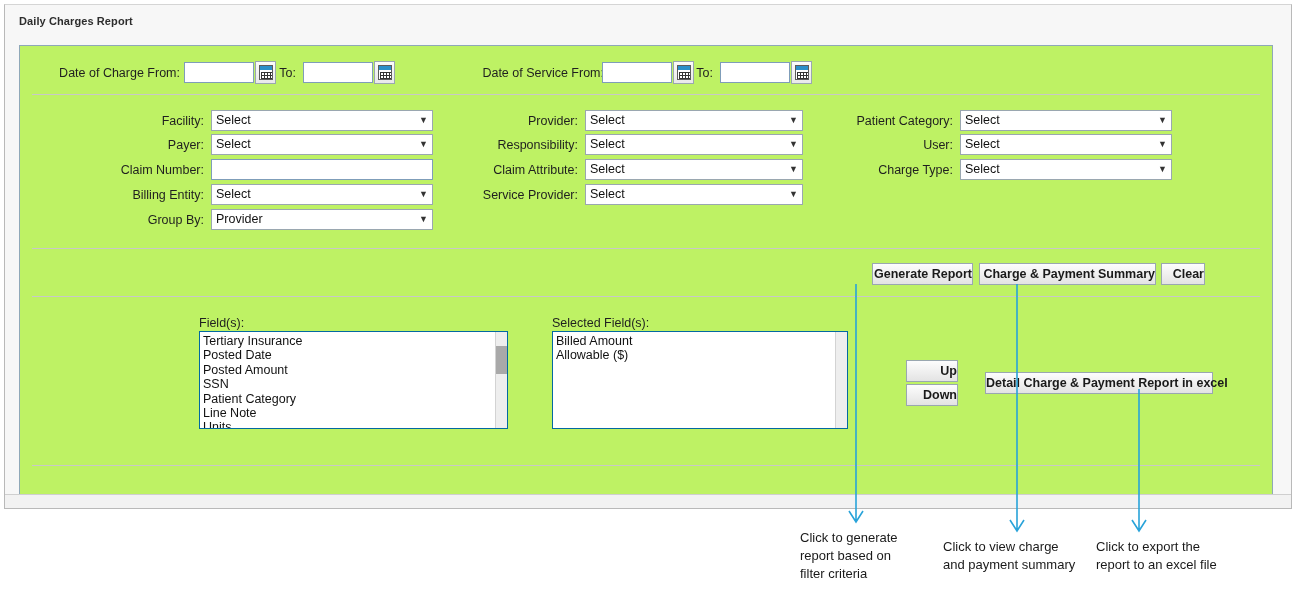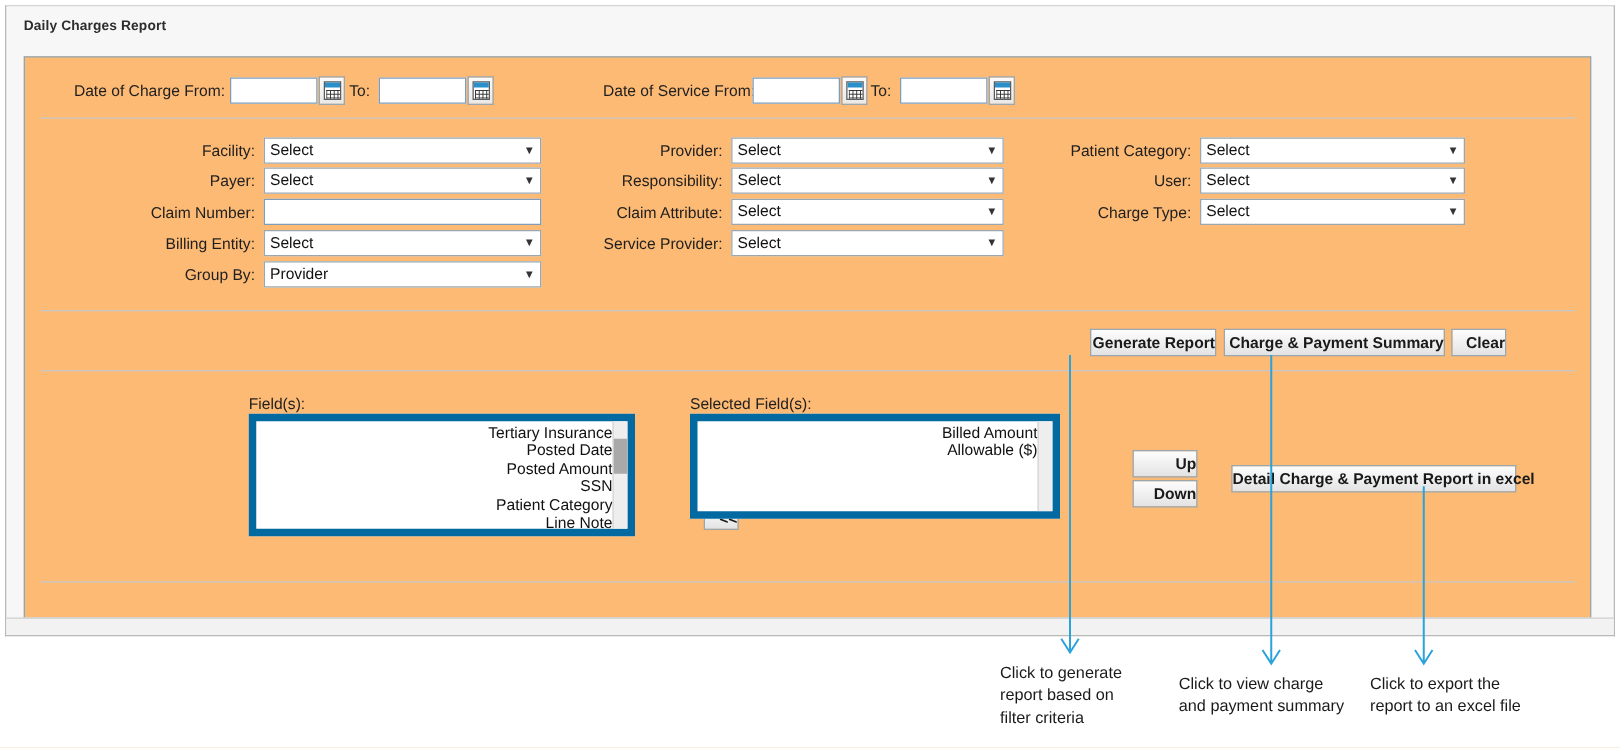--- a/index.html
+++ b/index.html
@@ -26,21 +26,21 @@
     font-weight: bold;
     color: #2d2d2d;
     letter-spacing: .1px;
   }
 
   
   .panel {
     position: absolute;
     left: 14px; top: 40px;
     width: 1254px; height: 450px;
-    background: #fdba74;
+    background: #bef264;
     border: 1px solid #8fa8b8;
   }
   .panel-inner { position: absolute; inset: 0; }
 
   
   .window-footer {
     position: absolute;
     left: 0; right: 0; bottom: 0;
     height: 14px;
     background: #f2f2f2;
@@ -148,24 +148,23 @@
     text-align: right;
     cursor: pointer;
     white-space: nowrap;
     padding: 0;
     margin-left: 44px;
   }
 
   
   .listbox {
     position: absolute;
-    border: 6px solid #0369a1;
+    border: 1px solid #0369a1;
     background: #ffffff;
     overflow: hidden;
-    text-align: right;
   }
   .listbox .items {
     position: absolute;
     left: 0; top: 0; right: 12px; bottom: 0;
     padding: 2px 0 0 2px;
   }
   .listbox .item {
     font-size: 12.5px;
     color: #111;
     line-height: 14.4px;
@@ -348,21 +347,21 @@
         </div>
       </div>
 
       <button class="btn" style="left:499px; top:290px; width:28px; height:19px;">&gt;</button>
       <button class="btn" style="left:499px; top:313px; width:28px; height:19px;">&gt;&gt;</button>
       <button class="btn" style="left:499px; top:336px; width:28px; height:19px;">&lt;</button>
       <button class="btn" style="left:499px; top:359px; width:28px; height:19px;">&lt;&lt;</button>
 
       <div class="lbl lbl-l" style="left:532px; top:270px; width:220px;">Selected Field(s):</div>
 
-      <div class="listbox" style="left:532px; top:285px; width:296px; height:84px;">
+      <div class="listbox" style="left:532px; top:285px; width:296px; height:98px;">
         <div class="items" id="selected-items">
             <div class="item">Billed Amount</div>
             <div class="item">Allowable ($)</div>
           </div>
         <div class="vscroll">
           <div class="thumb" style="top:0; height:0;"></div>
         </div>
       </div>
 
       <button class="btn" style="left:842px; top:314px; width:52px; height:22px;">Up</button>

